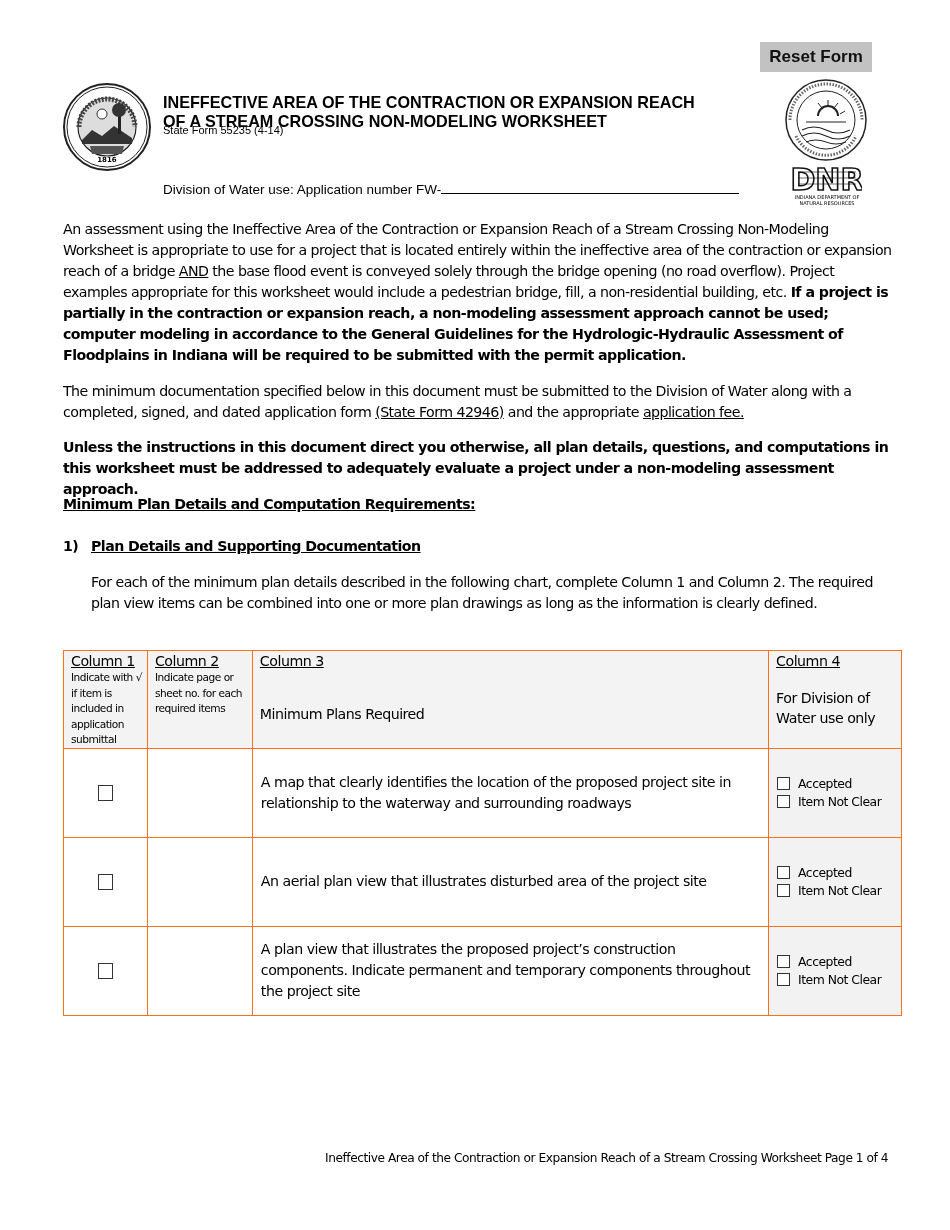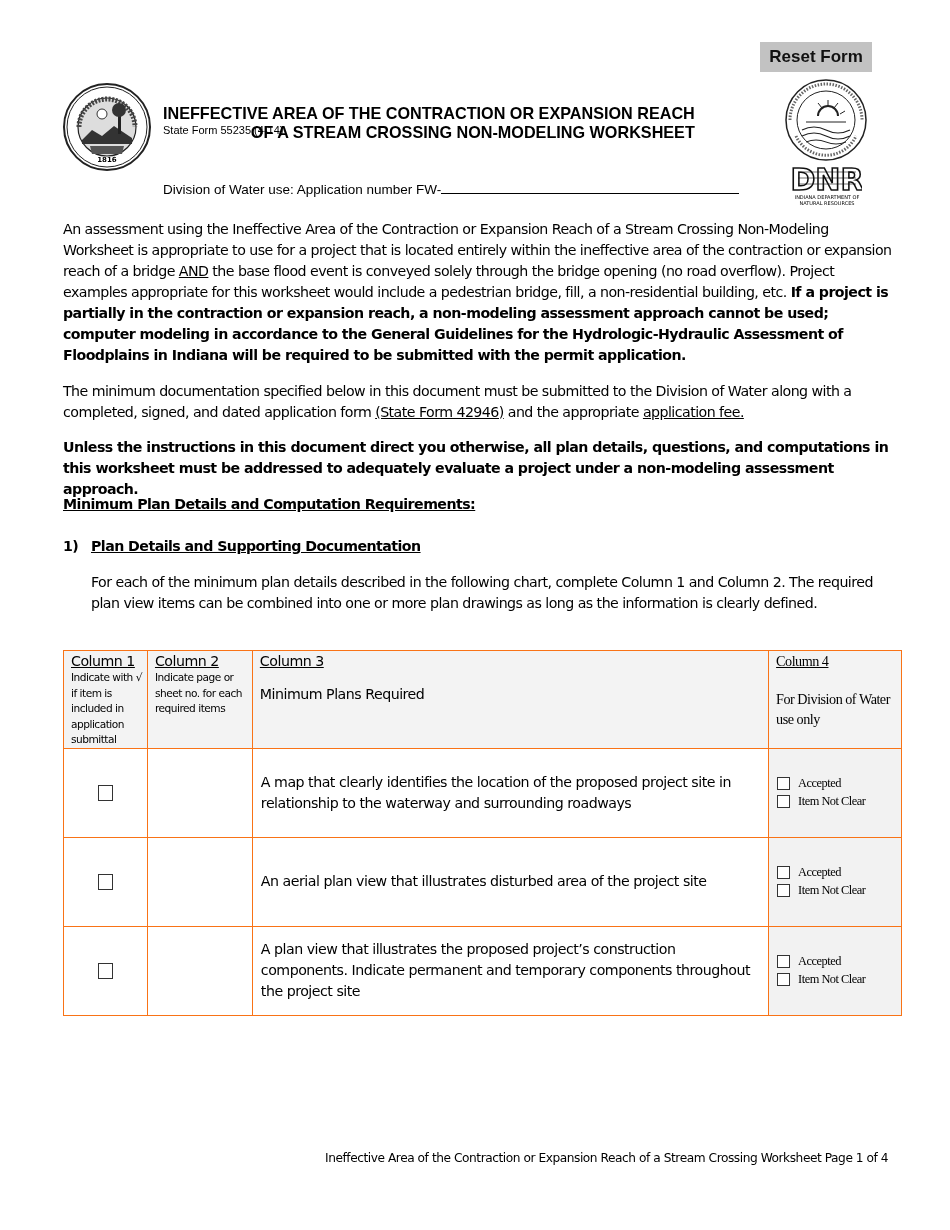--- a/index.html
+++ b/index.html
@@ -10,23 +10,22 @@
   .abs { position: absolute; }
   .reset-btn {
     left: 760px; top: 42px; width: 112px; height: 30px;
     background: #c2c2c2; border: none; padding: 9px;
     font-family: "Liberation Sans", sans-serif; font-weight: bold;
     font-size: 17px; color: #111; cursor: pointer;
     display: flex; align-items: center; justify-content: center; text-align: right;
   }
   .seal { left: 62px; top: 82px; width: 90px; height: 90px; }
   .title {
-    left: 163px; top: 104px; font-weight: bold; font-size: 16.2px; line-height: 19px;
+    left: 163px; top: 93px; font-weight: bold; font-size: 16.2px; line-height: 19px;
     letter-spacing: 0px;
-    text-align: right;
   }
   .subtitle { left: 163px; top: 124px; font-size: 11px; }
   .appnum { left: 163px; top: 181px; font-size: 13.5px; }
   .appnum-line {
     display: inline-block; width: 298px; border-bottom: 1px solid #000;
     height: 12px; vertical-align: baseline;
   }
   .dnr-seal { left: 784px; top: 78px; width: 84px; height: 84px; }
   .dnr-logo { left: 792px; top: 160px; width: 70px; height: 48px; }
 
@@ -51,21 +50,21 @@
     border-collapse: collapse; font-family: "DejaVu Sans", sans-serif;
     letter-spacing: -0.5px;
   }
   table.plan td {
     border: 1px solid #f97316; vertical-align: top; padding: 0;
   }
   table.plan tr.head td { background: #f3f3f3; height: 95px; }
   .col1 { width: 83px; }
   .col2 { width: 104px; }
   .col3 { width: 516px; }
-  .col4 { width: 132px; background: #f2f2f2; font-family: Liberation Serif, serif; }
+  .col4 { width: 132px; background: #f2f2f2; }
   .colhead { font-size: 14.2px; text-decoration: underline; padding: 2px 0 0 7px; display:block; }
   .colsub { font-size: 10.6px; line-height: 15.5px; padding: 1px 2px 0 7px; display:block; }
   .colsub-lg { font-size: 14.2px; line-height: 19.5px; padding: 0 0 0 7px; display:block; }
   table.plan tr.row td { height: 88px; vertical-align: middle; }
   .cb-main {
     width: 15px; height: 16px; border: 1px solid #333; background: #fff;
     margin: 0 auto; box-sizing: border-box; cursor: pointer;
   }
   .req-text { font-size: 14.2px; line-height: 21px; padding: 0 8px 0 8px; }
   .c4-item { display: flex; align-items: center; font-size: 12.4px; padding-left: 8px; height: 18px; }
@@ -147,21 +146,21 @@
     <td class="col1">
       <span class="colhead">Column 1</span>
       <span class="colsub">Indicate with √ if item is included in application submittal</span>
     </td>
     <td class="col2">
       <span class="colhead">Column 2</span>
       <span class="colsub">Indicate page or sheet no. for each required items</span>
     </td>
     <td class="col3">
       <span class="colhead">Column 3</span>
-      <span class="colsub-lg" style="margin-top:16px;">Minimum Plans Required</span>
+      <span class="colsub-lg" style="margin-top:36px;">Minimum Plans Required</span>
     </td>
     <td class="col4">
       <span class="colhead">Column 4</span>
       <span class="colsub-lg" style="margin-top:20px;">For Division of Water use only</span>
     </td>
   </tr>
 
   <tr class="row">
     <td class="col1">
           <div class="cb-main"></div>

